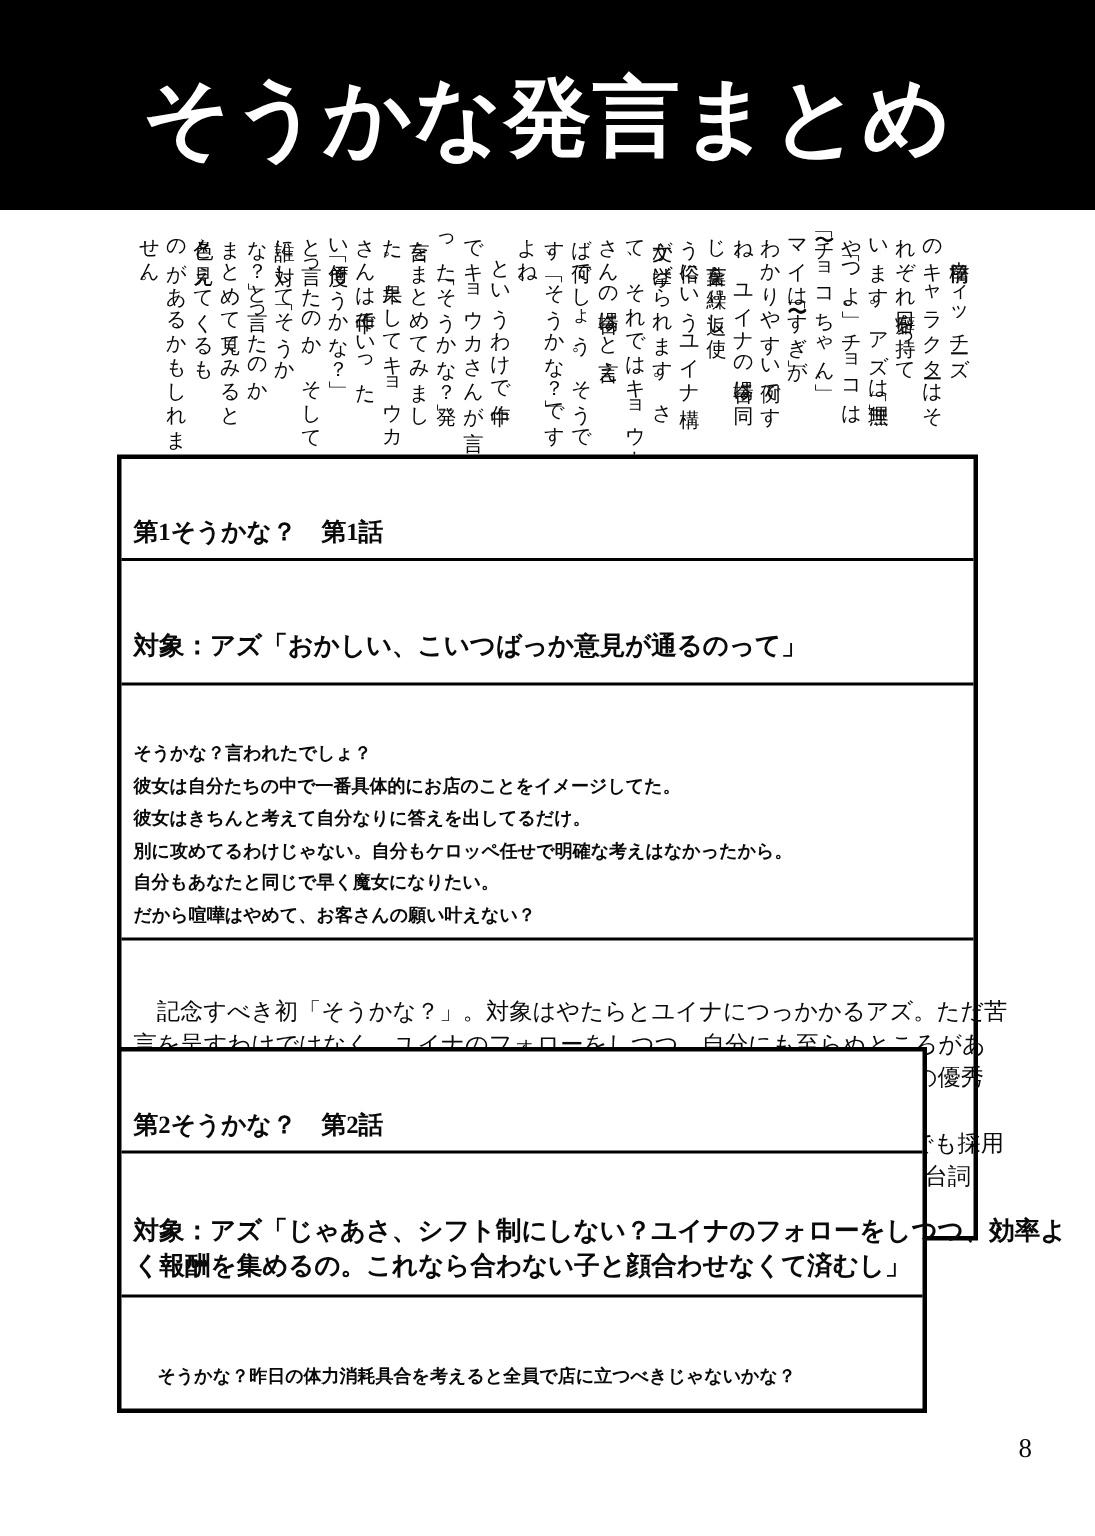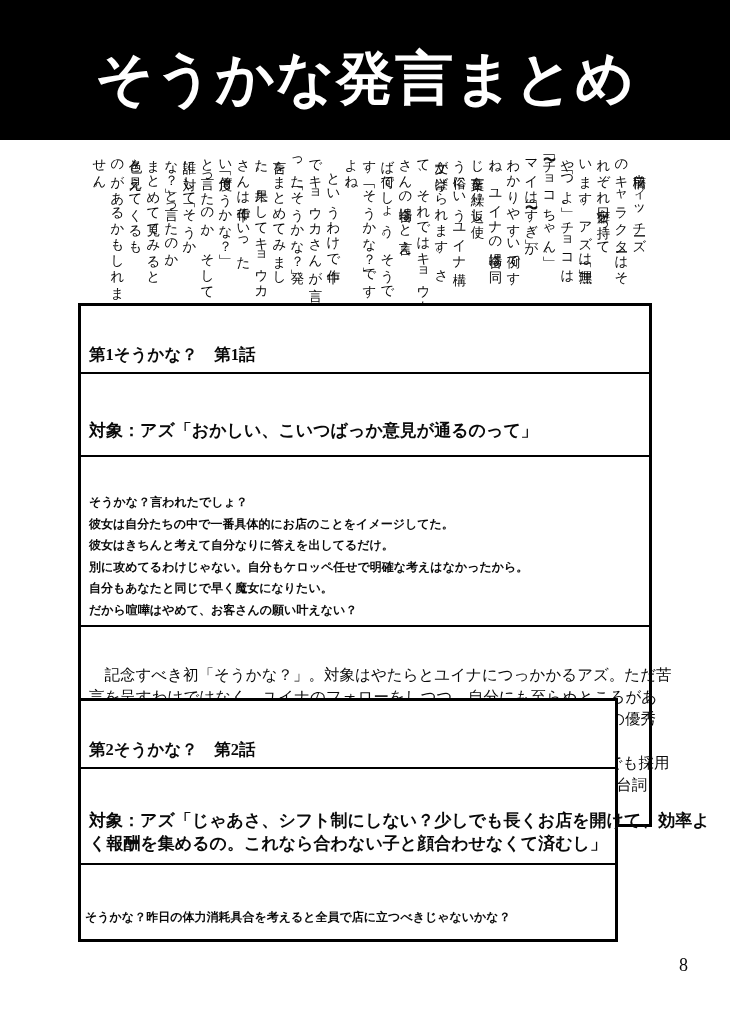--- a/index.html
+++ b/index.html
@@ -73,21 +73,21 @@
     line-height: 23px;
     padding: 13px 8px;
   }
   .box-2 .row-target { padding: 8px 8px; }
   .row-quote {
     font-weight: bold;
     font-size: 12px;
     line-height: 21.5px;
     padding: 3px 8px 4px 8px;
   }
-  .box-2 .row-quote { padding: 10px 4px; }
+  .box-2 .row-quote { padding: 10px 24px; }
   .row-commentary {
     font-size: 15.5px;
     line-height: 22px;
     padding: 5px 8px 6px 8px;
   }
   .box-2 .row-commentary { line-height: 23px; }
   
   .page-number {
     position: absolute;
     left: 679px;
@@ -149,20 +149,20 @@
 言を呈すわけではなく、ユイナのフォローをしつつ、自分にも至らぬところがあ
 ったと明示した上でアズの心情に寄り添うことも忘れない。キョウカさんの優秀
 さが垣間見える台詞と言えるかもしれませんね。
 　最後の「喧嘩はやめて、お客さんの願い叶えない？」という部分はＰＶでも採用
 されており、BDのジャケットにも記載されていてキョウカさんを象徴する台詞
 となっています。</div>
   </div>
 
   <div class="box box-2">
     <div class="row row-header">第2そうかな？　第2話</div>
-    <div class="row row-target">対象：アズ「じゃあさ、シフト制にしない？少しでも長くお店を開けて、効率よ
+    <div class="row row-target">対象：アズ「じゃあさ、シフト制にしない？ユイナのフォローをしつつ、効率よ
 く報酬を集めるの。これなら合わない子と顔合わせなくて済むし」</div>
     <div class="row row-quote">そうかな？昨日の体力消耗具合を考えると全員で店に立つべきじゃないかな？</div>
   </div>
 
   <div class="page-number">8</div>
 
 </div>
 
 </body></html>

